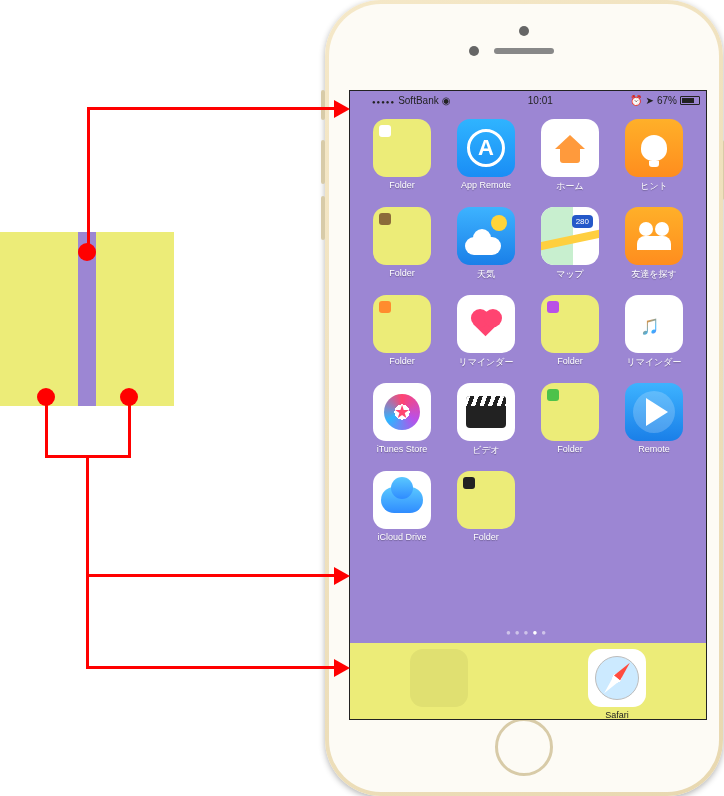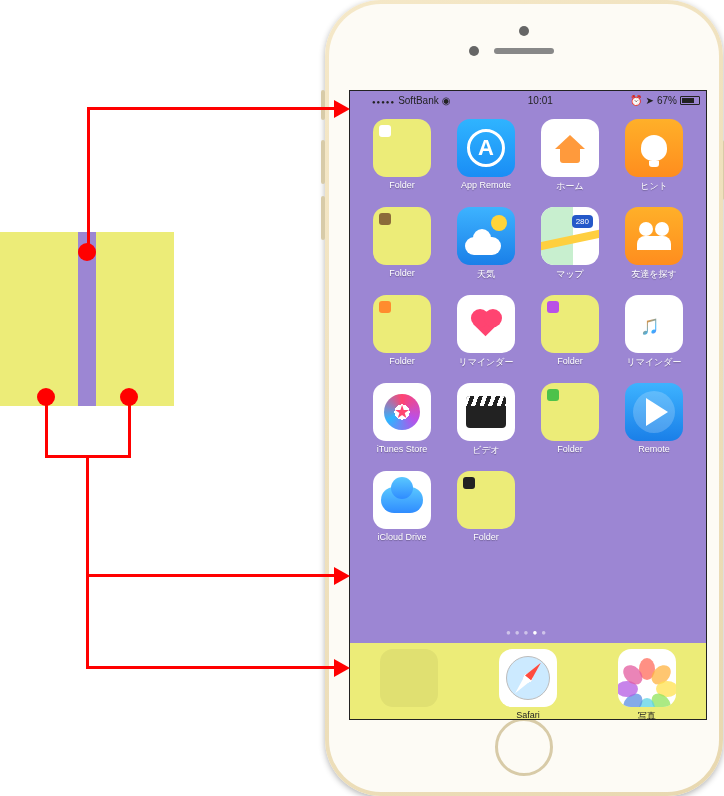--- a/index.html
+++ b/index.html
@@ -322,31 +322,16 @@
             <div class="label"></div>
           </div>
           <div class="app">
             <div class="icon ic-safari">
               <div class="safari-dial">
                 <div class="safari-ndl"></div>
               </div>
             </div>
             <div class="label">Safari</div>
           </div>
-          <div class="app">
-            <div class="icon ic-photos">
-              <div class="photos-flower">
-                <div class="petal" style="background:#ff6b5b;transform:rotate(0deg) translateY(-9px);"></div>
-                <div class="petal" style="background:#ffb340;transform:rotate(45deg) translateY(-9px);"></div>
-                <div class="petal" style="background:#ffe14d;transform:rotate(90deg) translateY(-9px);"></div>
-                <div class="petal" style="background:#8fe35b;transform:rotate(135deg) translateY(-9px);"></div>
-                <div class="petal" style="background:#5bd3e3;transform:rotate(180deg) translateY(-9px);"></div>
-                <div class="petal" style="background:#5b8fe3;transform:rotate(225deg) translateY(-9px);"></div>
-                <div class="petal" style="background:#b45be3;transform:rotate(270deg) translateY(-9px);"></div>
-                <div class="petal" style="background:#e35b9f;transform:rotate(315deg) translateY(-9px);"></div>
-              </div>
-            </div>
-            <div class="label">写真</div>
-          </div>
         </div>
     </div>
   </div>
 </div>
 
 </body></html>

